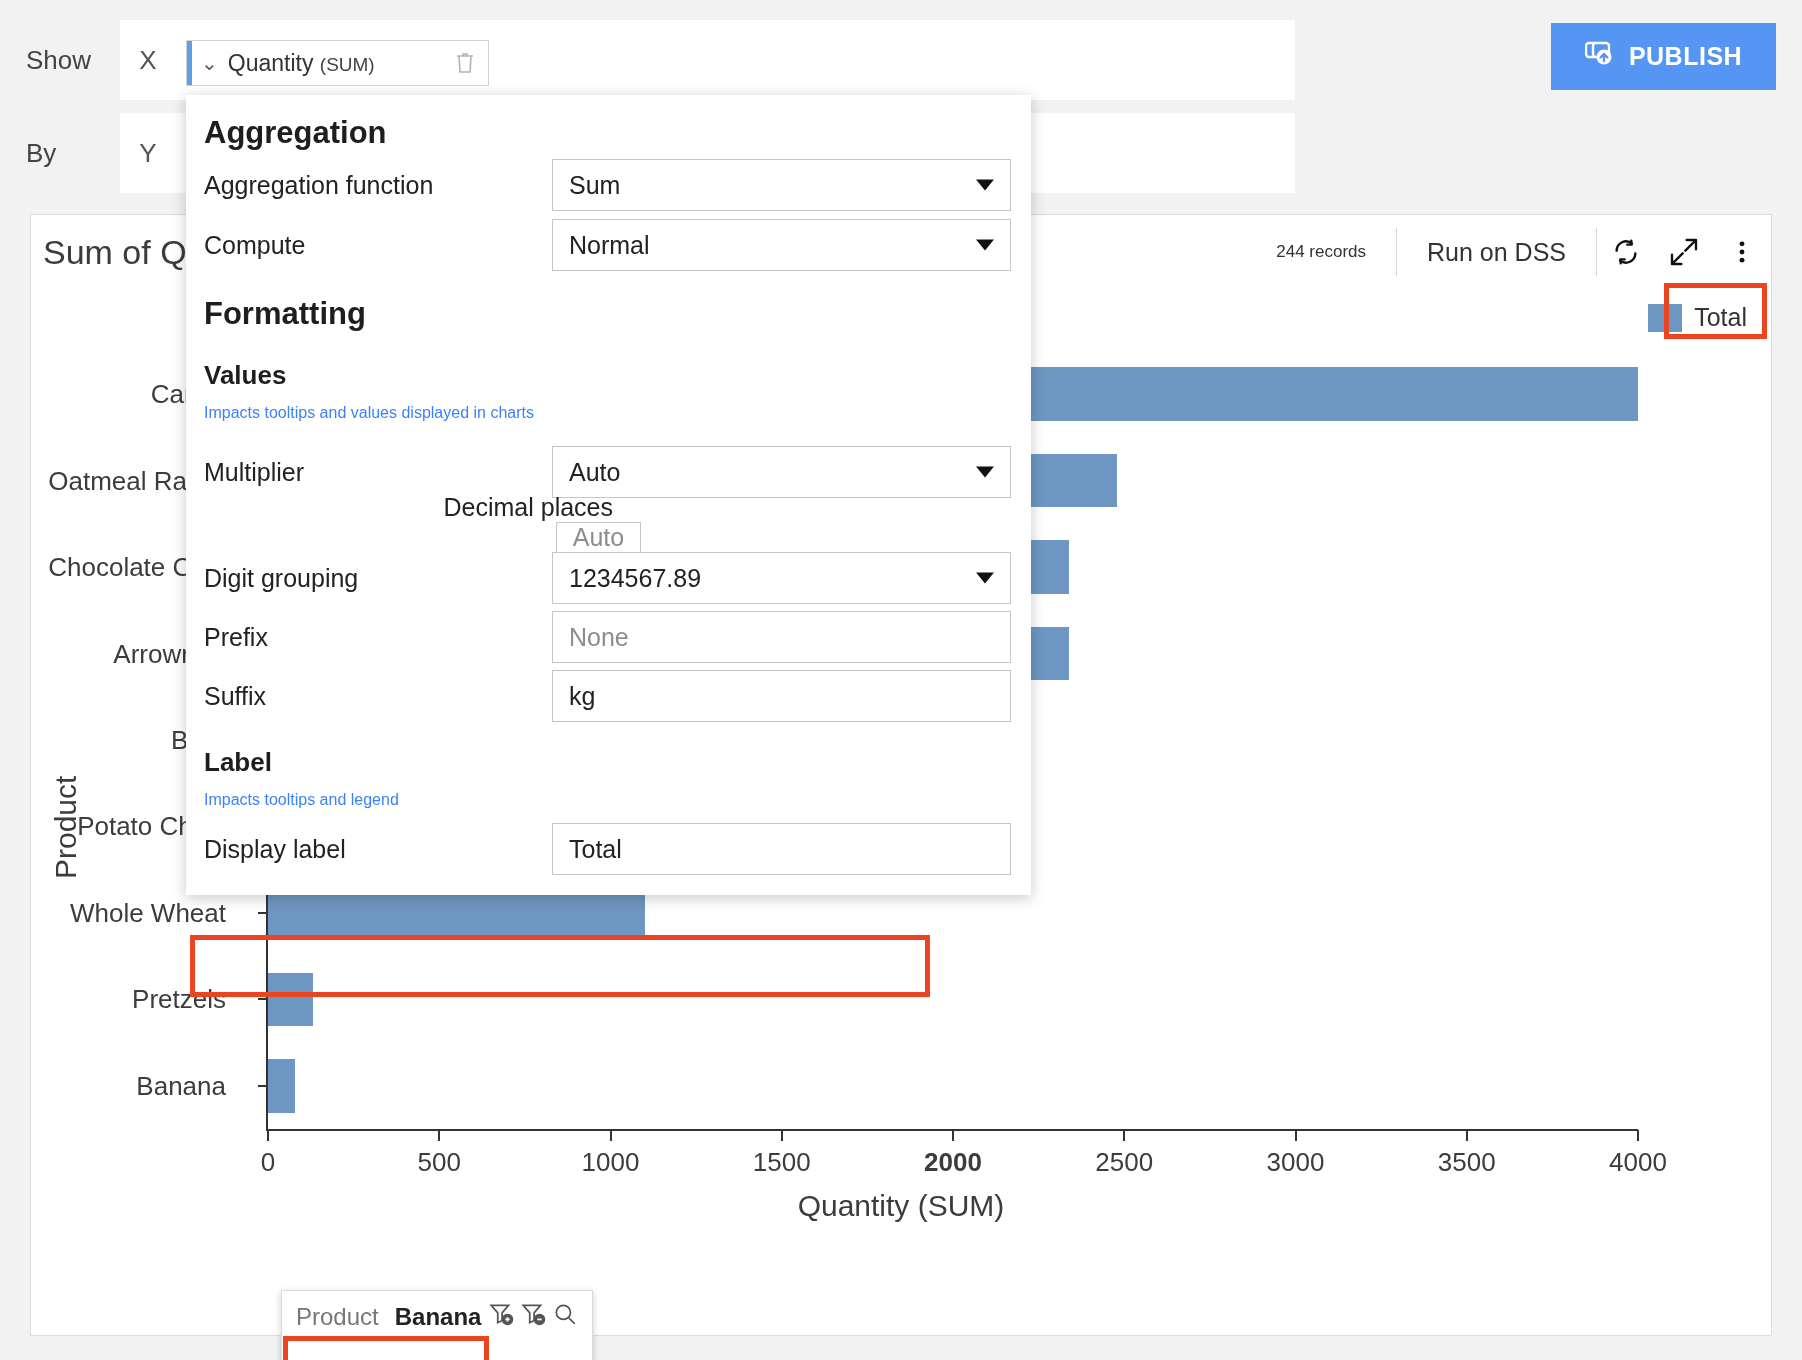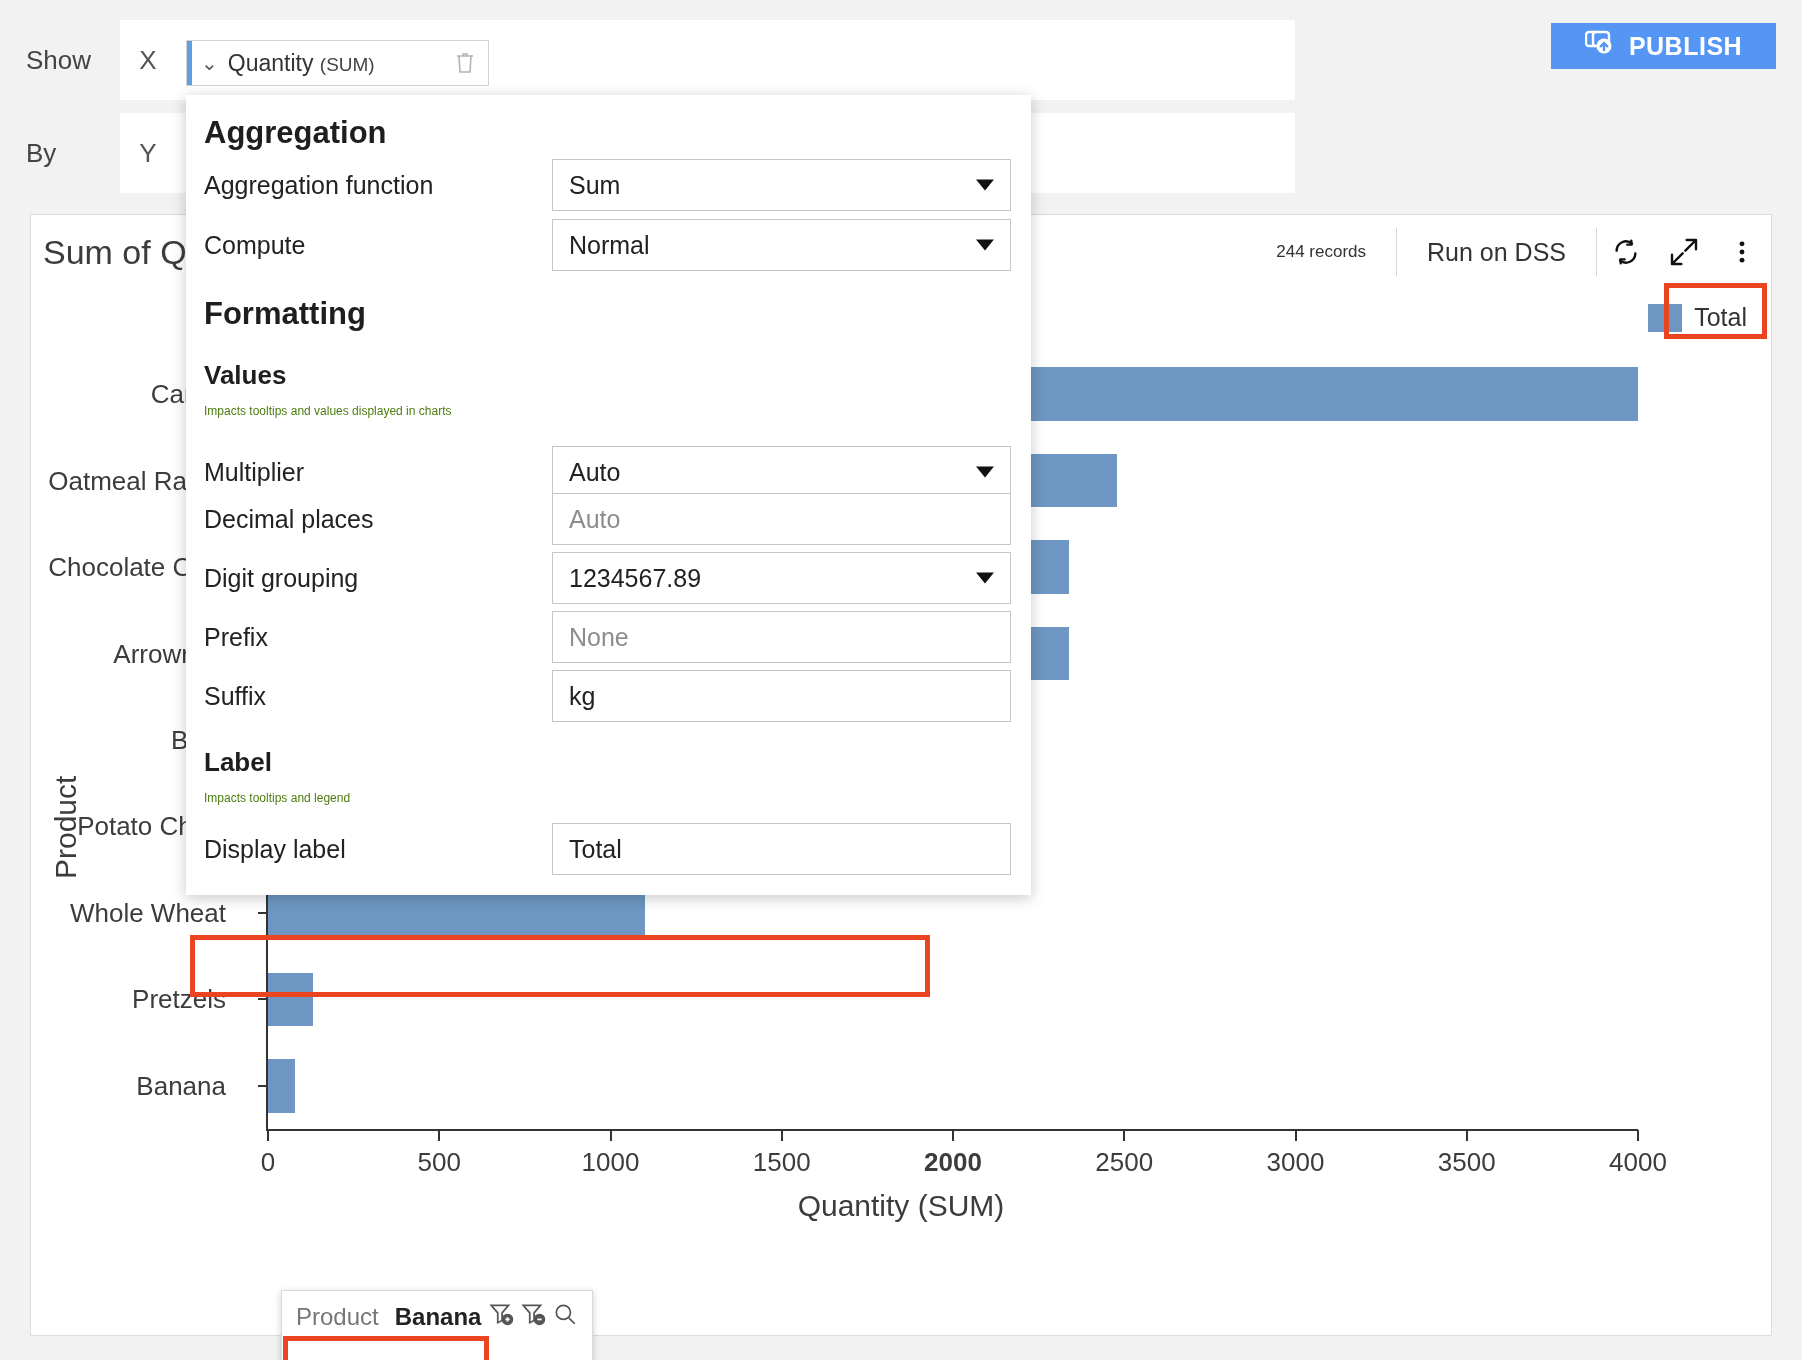--- a/index.html
+++ b/index.html
@@ -44,21 +44,21 @@
   #pill-y .pill-accent { background:#5fb98d; }
 
   .dropzone {
     position:absolute; border:2px dashed #c9c9c9; background:transparent;
     display:flex; align-items:center; justify-content:center;
     font-size:23px; color:#9a9a9a;
   }
   #dropzone-bars { left:858px; top:120px; width:122px; height:68px; }
 
   #publish-button {
-    position:absolute; right:26px; top:23px; width:225px; height:46px;
+    position:absolute; right:26px; top:23px; width:225px; height:67px;
     background:#5596f5; color:#fff; display:flex; align-items:center;
     justify-content:center; gap:12px; font-size:25px; font-weight:bold;
     letter-spacing:.5px; cursor:pointer; border:none;
     font-family:"Liberation Sans", sans-serif;
   }
 
   
   #chart-card {
     position:absolute; left:30px; top:214px; width:1742px; height:1122px;
     background:#fff; border:1px solid #dcdcdc;
@@ -123,21 +123,21 @@
   #hl-tooltip { left:252px; top:1121px; width:206px; height:62px; }
 
   
   #settings-panel {
     position:absolute; left:186px; top:95px; width:845px; height:800px;
     background:#fff; box-shadow:0 3px 14px rgba(0,0,0,.22);
     z-index:40;
   }
   .sec-title { font-size:31px; font-weight:bold; color:#1e1e1e; }
   .sub-title { font-size:26px; font-weight:bold; color:#1e1e1e; }
-  .sub-desc { font-size:12px; color:#4d7c0f; margin-top:8px; }
+  .sub-desc { font-size:16px; color:#3b82f6; margin-top:8px; }
 
   .frow { position:absolute; left:0; width:100%; height:52px; display:flex; align-items:center; }
   .frow .flabel { margin-left:18px; width:348px; font-size:25px; color:#222; }
   .fctl {
     flex:1; margin-right:20px; height:52px; border:1px solid #c6c6c6; background:#fff;
     display:flex; align-items:center; padding:0 16px; font-size:25px; color:#222;
     position:relative;
   }
   .fctl.ph { color:#8d8d8d; }
   .fctl .sel-caret {
@@ -374,21 +374,21 @@
   <div class="sub-desc" style="position:absolute;left:18px;top:301px;">Impacts tooltips and values displayed in charts</div>
 
   <div class="frow" style="top:351px;">
     <div class="flabel">Multiplier</div>
     <div class="fctl">
       <span>Auto</span>
       <span class="sel-caret"></span>
     </div>
   </div>
 
-  <div class="frow" style="top:398px;">
+  <div class="frow" style="top:398px;flex-direction:column;">
     <div class="flabel">Decimal places</div>
     <div class="fctl ph">
       <span>Auto</span>
     </div>
   </div>
 
   <div class="frow" style="top:457px;align-items:center;">
     <div class="flabel">Digit grouping</div>
     <div class="fctl">
       <span>1234567.89</span>

